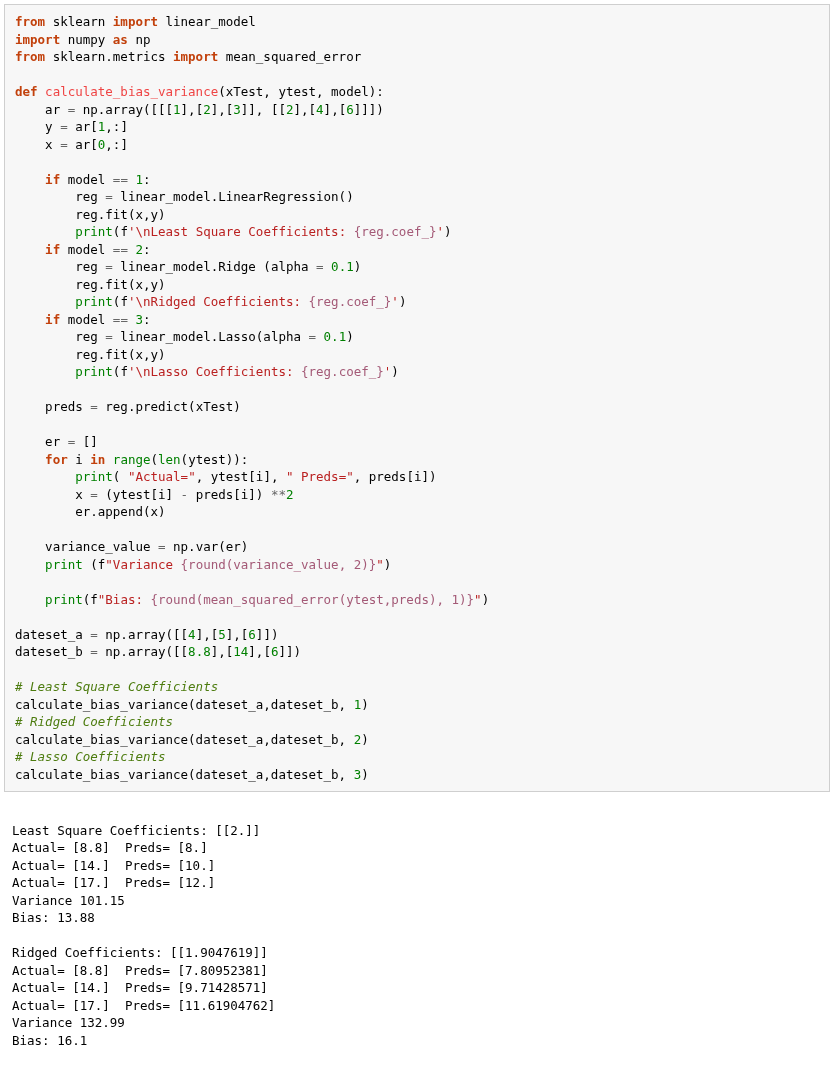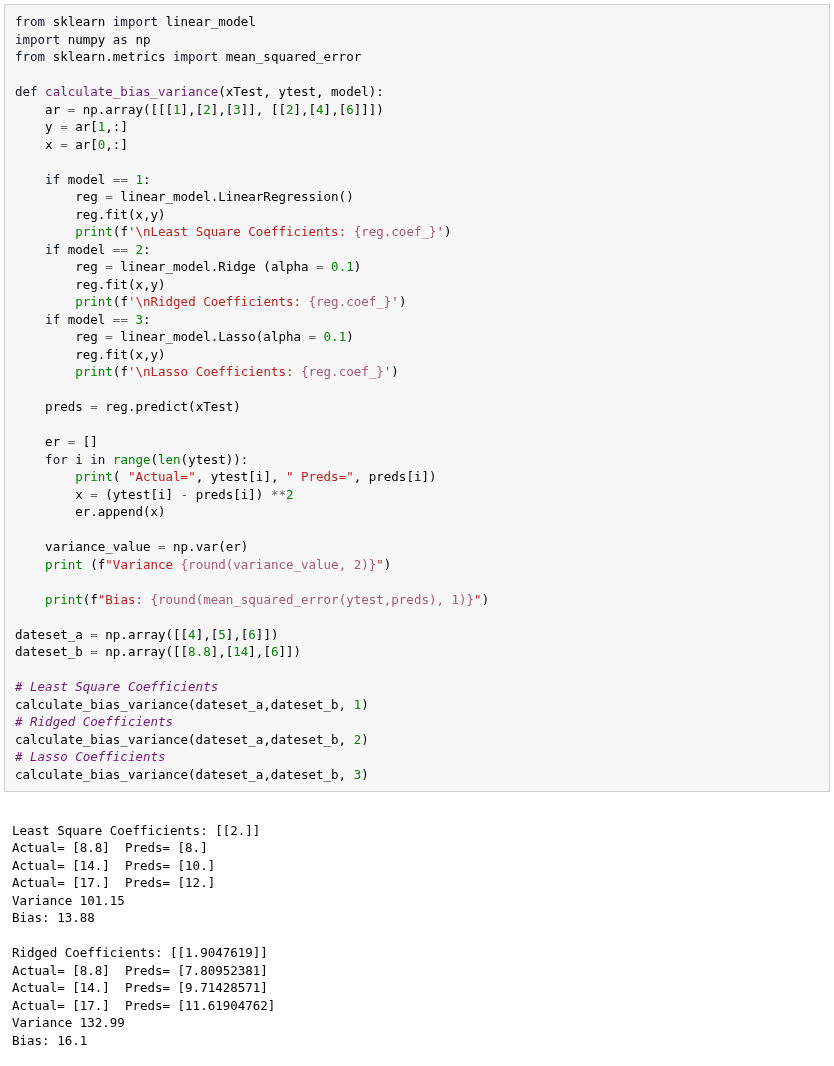--- a/index.html
+++ b/index.html
@@ -21,29 +21,29 @@
     overflow-x: auto;
   }
   .output-cell {
     background: #ffffff;
     padding: 8px 12px;
     white-space: pre;
     font-family: "Consolas", "Menlo", "DejaVu Sans Mono", "Liberation Mono", monospace;
     font-size: 12.5px;
     color: #000000;
   }
-  .kw { color: #0f172a; font-weight: normal; }                       
+  .kw { color: #c2410c; font-weight: bold; }                       
   .s  { color: #ba2121; text-align: center; }                       
   .si { color: #a45a77; font-weight: normal; }   
-  .c  { color: #701a75; font-style: italic; }  
+  .c  { color: #4d7c0f; font-style: italic; }  
   .n  { color: #000000; }                       
   .num{ color: #008000; }                       
   .op { color: #666666; }                       
   .bn { color: #008000; text-align: right; }                       
-  .fn { color: #701a75; }                       
+  .fn { color: #ef4444; }                       
 </style>
 </head>
 <body>
 
 <div class="code-cell" id="code-block"><span class="kw">from</span><span class="n"> sklearn </span><span class="kw">import</span><span class="n"> linear_model</span>
 <span class="kw">import</span><span class="n"> numpy </span><span class="kw">as</span><span class="n"> np</span>
 <span class="kw">from</span><span class="n"> sklearn.metrics </span><span class="kw">import</span><span class="n"> mean_squared_error</span>
 
 <span class="kw">def</span><span class="n"> </span><span class="fn">calculate_bias_variance</span><span class="n">(xTest, ytest, model):</span>
 <span class="n">    ar </span><span class="op">=</span><span class="n"> np.array([[[</span><span class="num">1</span><span class="n">],[</span><span class="num">2</span><span class="n">],[</span><span class="num">3</span><span class="n">]], [[</span><span class="num">2</span><span class="n">],[</span><span class="num">4</span><span class="n">],[</span><span class="num">6</span><span class="n">]]])</span>

